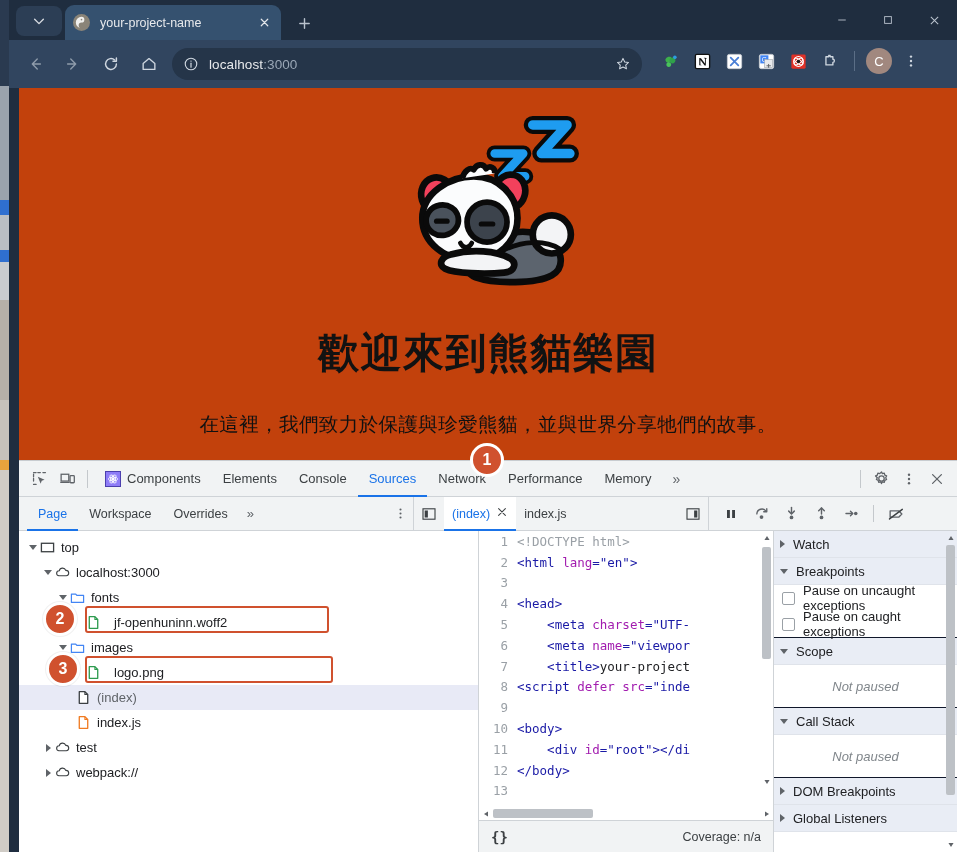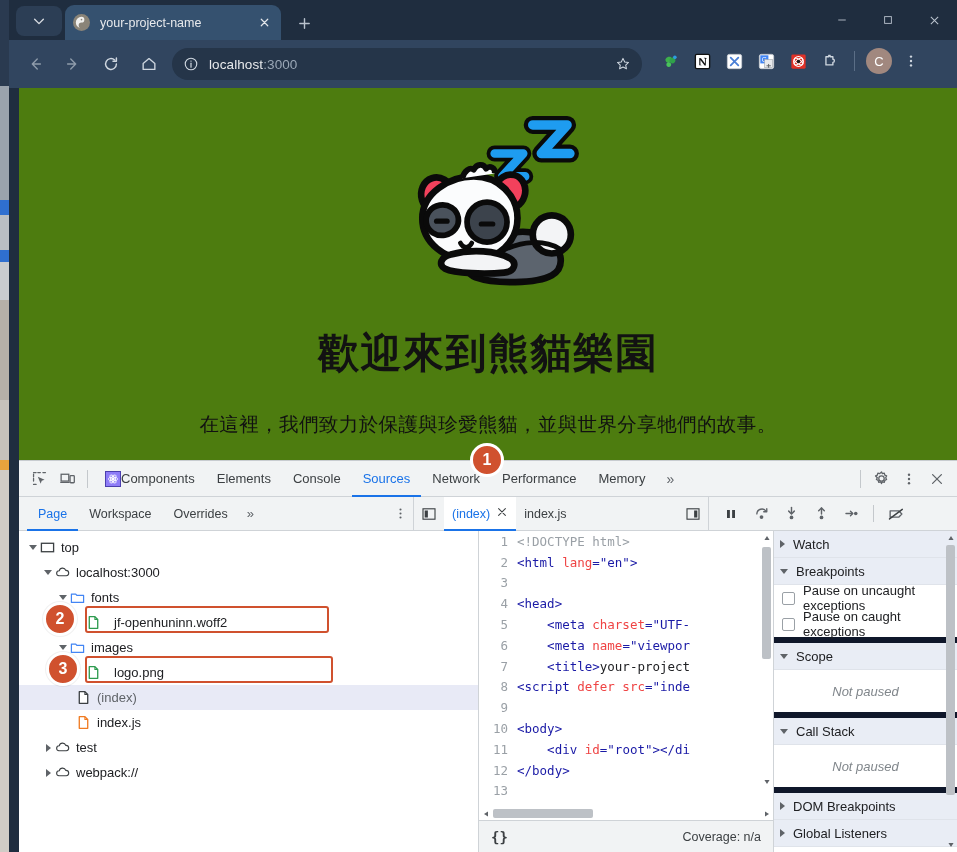--- a/index.html
+++ b/index.html
@@ -73,21 +73,21 @@
   .ext-sep { width: 1px; height: 20px; background: #5b6e86; margin: 0 5px; }
   .avatar {
     width: 26px; height: 26px; border-radius: 50%; background: #a1887f;
     color: #fff; font-size: 13px; display: flex; align-items: center; justify-content: center;
   }
   .kebab-w { width: 26px; height: 26px; display:flex; align-items:center; justify-content:center; }
 
   
   .viewport {
     position: absolute; left: 10px; top: 88px; width: 938px; height: 380px;
-    background: #4d7c0f; overflow: hidden;
+    background: #c2410c; overflow: hidden;
   }
   .page-inner { width: 100%; height: 100%; display: flex; flex-direction: column; align-items: center; padding-top: 16px; }
   .logo { width: 200px; height: 200px; }
   .headline {
     margin-top: 22px; font-size: 41px; font-weight: 700; color: #121212;
     letter-spacing: 1.5px; font-family: "DejaVu Sans", "Liberation Sans", sans-serif;
   }
   .subline { margin-top: 30px; font-size: 19.5px; color: #111; letter-spacing: .4px; }
 
   
@@ -96,21 +96,21 @@
     background: #f1f3f4; border-top: 1px solid #c8ccd0;
     display: flex; flex-direction: column;
   }
   .dt-tabbar {
     height: 36px; display: flex; align-items: center;
     background: #f1f3f4; border-bottom: 1px solid #cfd3d7; padding-left: 6px; position: relative;
   }
   .dt-iconbtn { width: 28px; height: 28px; display: flex; align-items: center; justify-content: center; }
   .dt-vsep { width: 1px; height: 18px; background: #c4c8cc; margin: 0 6px; }
   .dt-tab {
-    height: 36px; padding: 0 11px; display: flex; align-items: center; 
+    height: 36px; padding: 0 11px; display: flex; align-items: center; gap: 6px;
     font-size: 13px; color: #3c4043; white-space: nowrap;
   }
   .dt-tab.active { color: #1a73e8; box-shadow: inset 0 -2px 0 #1a73e8; }
   .comp-icon {
     width: 16px; height: 16px; background: #8e7cf7; border: 1px solid #4b3fae;
     display: flex; align-items: center; justify-content: center;
   }
   .dt-chevrons { padding: 0 10px; font-size: 14px; color: #5f6368; letter-spacing: -2px; }
   .dt-right { margin-left: auto; display: flex; align-items: center; padding-right: 6px; }
 
@@ -153,42 +153,42 @@
     box-shadow: 0 0 0 1px rgba(0,0,0,.06);
   }
 
   
   .editor { width: 295px; background: #fff; border-right: 1px solid #cfd3d7; position: relative; display: flex; flex-direction: column; min-width:0; }
   .code-area { flex: 1; overflow: hidden; position: relative; font-family: "DejaVu Sans Mono", monospace; font-size: 12.5px; }
   .cl { height: 20.8px; display: flex; align-items: center; white-space: pre; }
   .gut { width: 38px; text-align: right; padding-right: 9px; color: #9aa0a6; flex: 0 0 auto; font-size: 12.5px; }
   .codetext { flex: 1; overflow: hidden; }
   .t-tag   { color: #1a1aa6; }
-  .t-attr  { color: #ef4444; }
+  .t-attr  { color: #a21caf; }
   .t-str   { color: #1a1aa6; }
   .t-punct { color: #1a1aa6; }
   .t-doctype { color: #9aa0a6; }
   .ed-vscroll { position: absolute; right: 0; top: 0; width: 13px; bottom: 18px; background: #fff; }
   .ed-vscroll .thumb { position: absolute; left: 2px; top: 16px; width: 9px; height: 112px; background: #bdc1c6; border-radius: 2px; }
   .ed-arrow { position: absolute; left: 0; width: 13px; height: 14px; display: flex; align-items: center; justify-content: center; }
   .ed-hscroll { height: 13px; background: #fff; position: relative; border-top: 0; }
   .ed-hscroll .thumb { position: absolute; left: 14px; top: 2px; width: 100px; height: 9px; background: #bdc1c6; border-radius: 2px; }
   .ed-hscroll .ha { position: absolute; top: 0; width: 13px; height: 13px; display:flex; align-items:center; justify-content:center; }
   .ed-status { height: 32px; border-top: 1px solid #cfd3d7; background: #f1f3f4; display: flex; align-items: center; padding: 0 12px; }
   .pretty { font-family: "DejaVu Sans Mono", monospace; font-size: 14px; color: #3c4043; font-weight: 700; }
   .coverage { margin-left: auto; font-size: 12.5px; color: #3c4043; }
 
   
   .dbg-side { flex: 1; background: #fff; position: relative; overflow: hidden; min-width:0; }
   .dbg-sec {
     height: 27px; display: flex; align-items: center; gap: 8px;
     background: #e9edf5; border-bottom: 1px solid #dfe3ea; padding-left: 6px;
     font-size: 13px; color: #202124;
   }
-  .dbg-body { background: #fff; border-bottom: 6px solid #0f172a; }
+  .dbg-body { background: #fff; border-bottom: 1px solid #0f172a; }
   .cbrow { height: 26px; display: flex; align-items: center; gap: 8px; padding-left: 8px; font-size: 13px; color: #202124; }
   .cbox { width: 13px; height: 13px; border: 1px solid #9aa0a6; border-radius: 2px; background: #fff; flex: 0 0 auto; }
   .notpaused { height: 42px; display: flex; align-items: center; justify-content: center; font-style: italic; color: #80868b; font-size: 13px; }
   .dbg-scroll { position: absolute; right: 0; top: 0; bottom: 0; width: 13px; }
   .dbg-scroll .thumb { position: absolute; left: 2px; top: 14px; width: 9px; height: 250px; background: #bdc1c6; border-radius: 2px; }
   .tri { width: 0; height: 0; flex: 0 0 auto; }
   .tri-r { border-left: 5px solid #5f6368; border-top: 4px solid transparent; border-bottom: 4px solid transparent; }
   .tri-d { border-top: 5px solid #5f6368; border-left: 4px solid transparent; border-right: 4px solid transparent; }
 
   .badge-tab {

